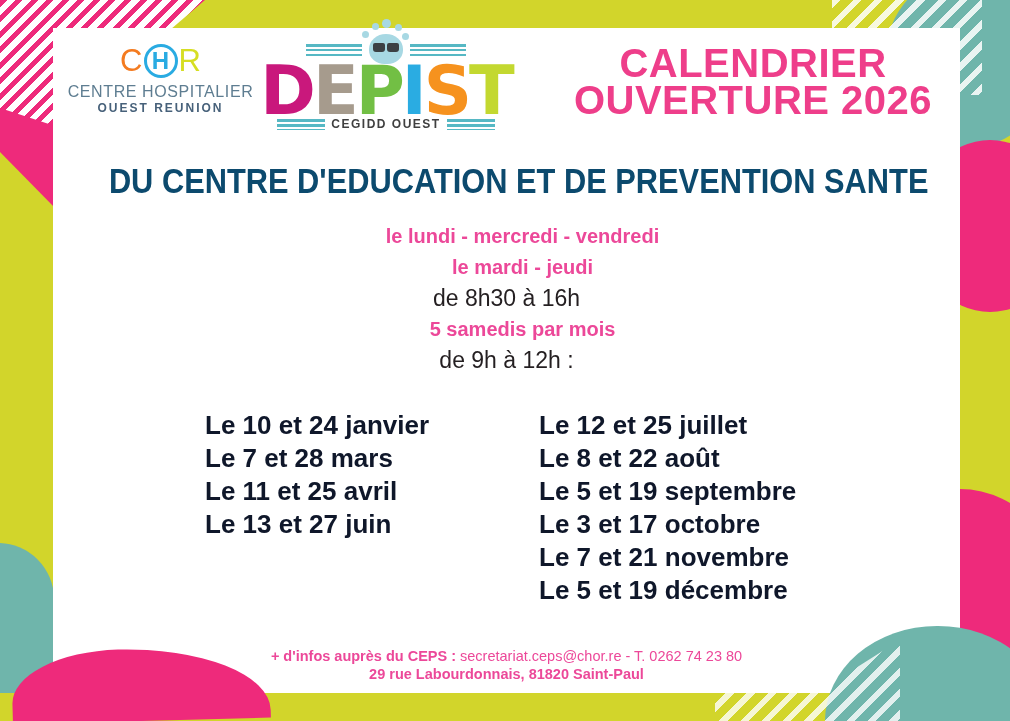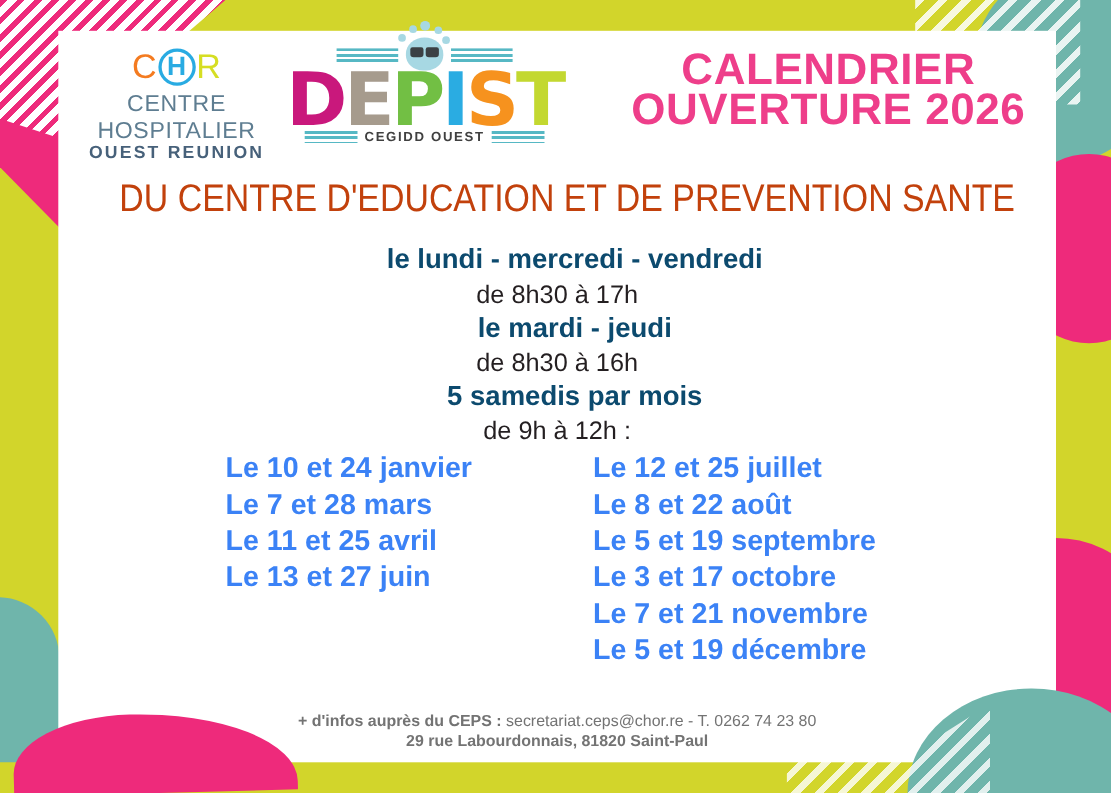--- a/index.html
+++ b/index.html
@@ -59,22 +59,22 @@
     position:absolute;left:53px;top:28px;width:907px;height:665px;
     background:#ffffff;z-index:5;
   }
   
   .chor{position:absolute;top:16px;left:0;width:215px;text-align:center;}
   .chor-letters{display:flex;justify-content:center;align-items:center;gap:1px;
     font-size:31px;font-weight:500;line-height:34px;}
   .chor-h{width:34px;height:34px;border:3px solid #29abe2;border-radius:50%;
     display:flex;align-items:center;justify-content:center;box-sizing:border-box;
     font-size:24px;font-weight:600;}
-  .chor-line1{margin-top:5px;font-size:21px;letter-spacing:.6px;color:#5e7d91;}
-  .chor-line2{font-size:16px;font-weight:700;letter-spacing:2px;color:#47617a;}
+  .chor-line1{margin-top:5px;font-size:16px;letter-spacing:.6px;color:#5e7d91;}
+  .chor-line2{font-size:12px;font-weight:700;letter-spacing:2px;color:#47617a;}
   .depist{position:absolute;top:6px;left:198px;width:270px;text-align:center;}
   .depist-row{display:flex;align-items:center;justify-content:center;gap:7px;}
   .h-lines{width:56px;height:13px;
     background:repeating-linear-gradient(to bottom,#56b8c4 0 2.5px,transparent 2.5px 5px);}
   .virus{position:relative;width:34px;height:30px;background:#a7d8e3;
     border-radius:50% 50% 46% 46%;margin-bottom:2px;}
   .virus::before{content:"";position:absolute;width:7px;height:7px;border-radius:50%;
     background:#a7d8e3;left:-7px;top:-3px;
     box-shadow:10px -8px 0 0 #a7d8e3,21px -11px 0 1px #a7d8e3,33px -7px 0 0 #a7d8e3,40px 2px 0 0 #a7d8e3;}
   .shades{position:absolute;left:50%;top:9px;transform:translateX(-50%);
@@ -82,34 +82,34 @@
   .shades i{display:block;width:12px;height:9px;background:#3b4044;border-radius:2px 2px 3px 3px;}
   .depist-word{font-family:"DejaVu Sans",sans-serif;font-weight:700;font-size:67px;
     line-height:50px;letter-spacing:-3px;}
   .depist-sub{display:flex;align-items:center;justify-content:center;gap:6px;margin-top:1px;}
   .depist-sub .h-lines{width:48px;height:11px;}
   .depist-sub span{font-size:12px;font-weight:700;letter-spacing:1.5px;color:#404040;}
   .poster-title{position:absolute;top:17px;left:505px;width:390px;text-align:center;
     font-size:40px;line-height:37px;font-weight:800;letter-spacing:.5px;color:#ee3e8a;}
   
   .heading{position:absolute;top:133px;left:0;width:100%;text-align:center;
-    font-size:35px;font-weight:400;color:#c2410c;white-space:nowrap;}
+    font-size:35px;font-weight:700;color:#0c4a6e;white-space:nowrap;}
   .heading span{display:inline-block;transform:scaleX(.88);transform-origin:center;}
   
   .schedule{position:absolute;top:193px;left:0;width:100%;text-align:center;}
   .sch-line{height:31px;line-height:31px;}
-  .sch-days{color:#0c4a6e;font-size:25px;font-weight:800;padding-left:32px;}
+  .sch-days{color:#ec4899;font-size:20px;font-weight:800;padding-left:32px;}
   .sch-hours{color:#241f21;font-size:23px;font-weight:500;}
   
   .dates{position:absolute;top:381px;left:152px;display:flex;gap:110px;}
   .date-col{display:flex;flex-direction:column;}
-  .date-col div{font-size:26px;line-height:33px;font-weight:600;color:#3b82f6;}
+  .date-col div{font-size:26px;line-height:33px;font-weight:600;color:#0f172a;}
   
   .footer{position:absolute;top:619px;left:0;width:100%;text-align:center;
-    font-size:14.5px;color:#737373;line-height:18px;}
+    font-size:14.5px;color:#ec4899;line-height:18px;}
   .footer .b{font-weight:700;}
   .footer .m{font-weight:500;}
   .footer-address{font-weight:600;}
 </style>
 </head>
 <body>
 
 <div class="deco tl-stripes"></div>
 <div class="deco tl-magenta"></div>
 <div class="deco tr-teal-circle"></div>
@@ -155,21 +155,20 @@
     <div>CALENDRIER</div>
     <div>OUVERTURE 2026</div>
   </div>
 
   <div class="heading">
     <span>DU CENTRE D'EDUCATION ET DE PREVENTION SANTE</span>
   </div>
 
   <div class="schedule">
     <div class="sch-line sch-days">le lundi - mercredi - vendredi</div>
-    <div class="sch-line sch-hours">de 8h30 à 17h</div>
     <div class="sch-line sch-days">le mardi - jeudi</div>
     <div class="sch-line sch-hours">de 8h30 à 16h</div>
     <div class="sch-line sch-days">5 samedis par mois</div>
     <div class="sch-line sch-hours">de 9h à 12h  :</div>
   </div>
 
   <div class="dates">
     <div class="date-col">
       <div>Le 10 et 24 janvier</div>
       <div>Le 7 et 28 mars</div>

